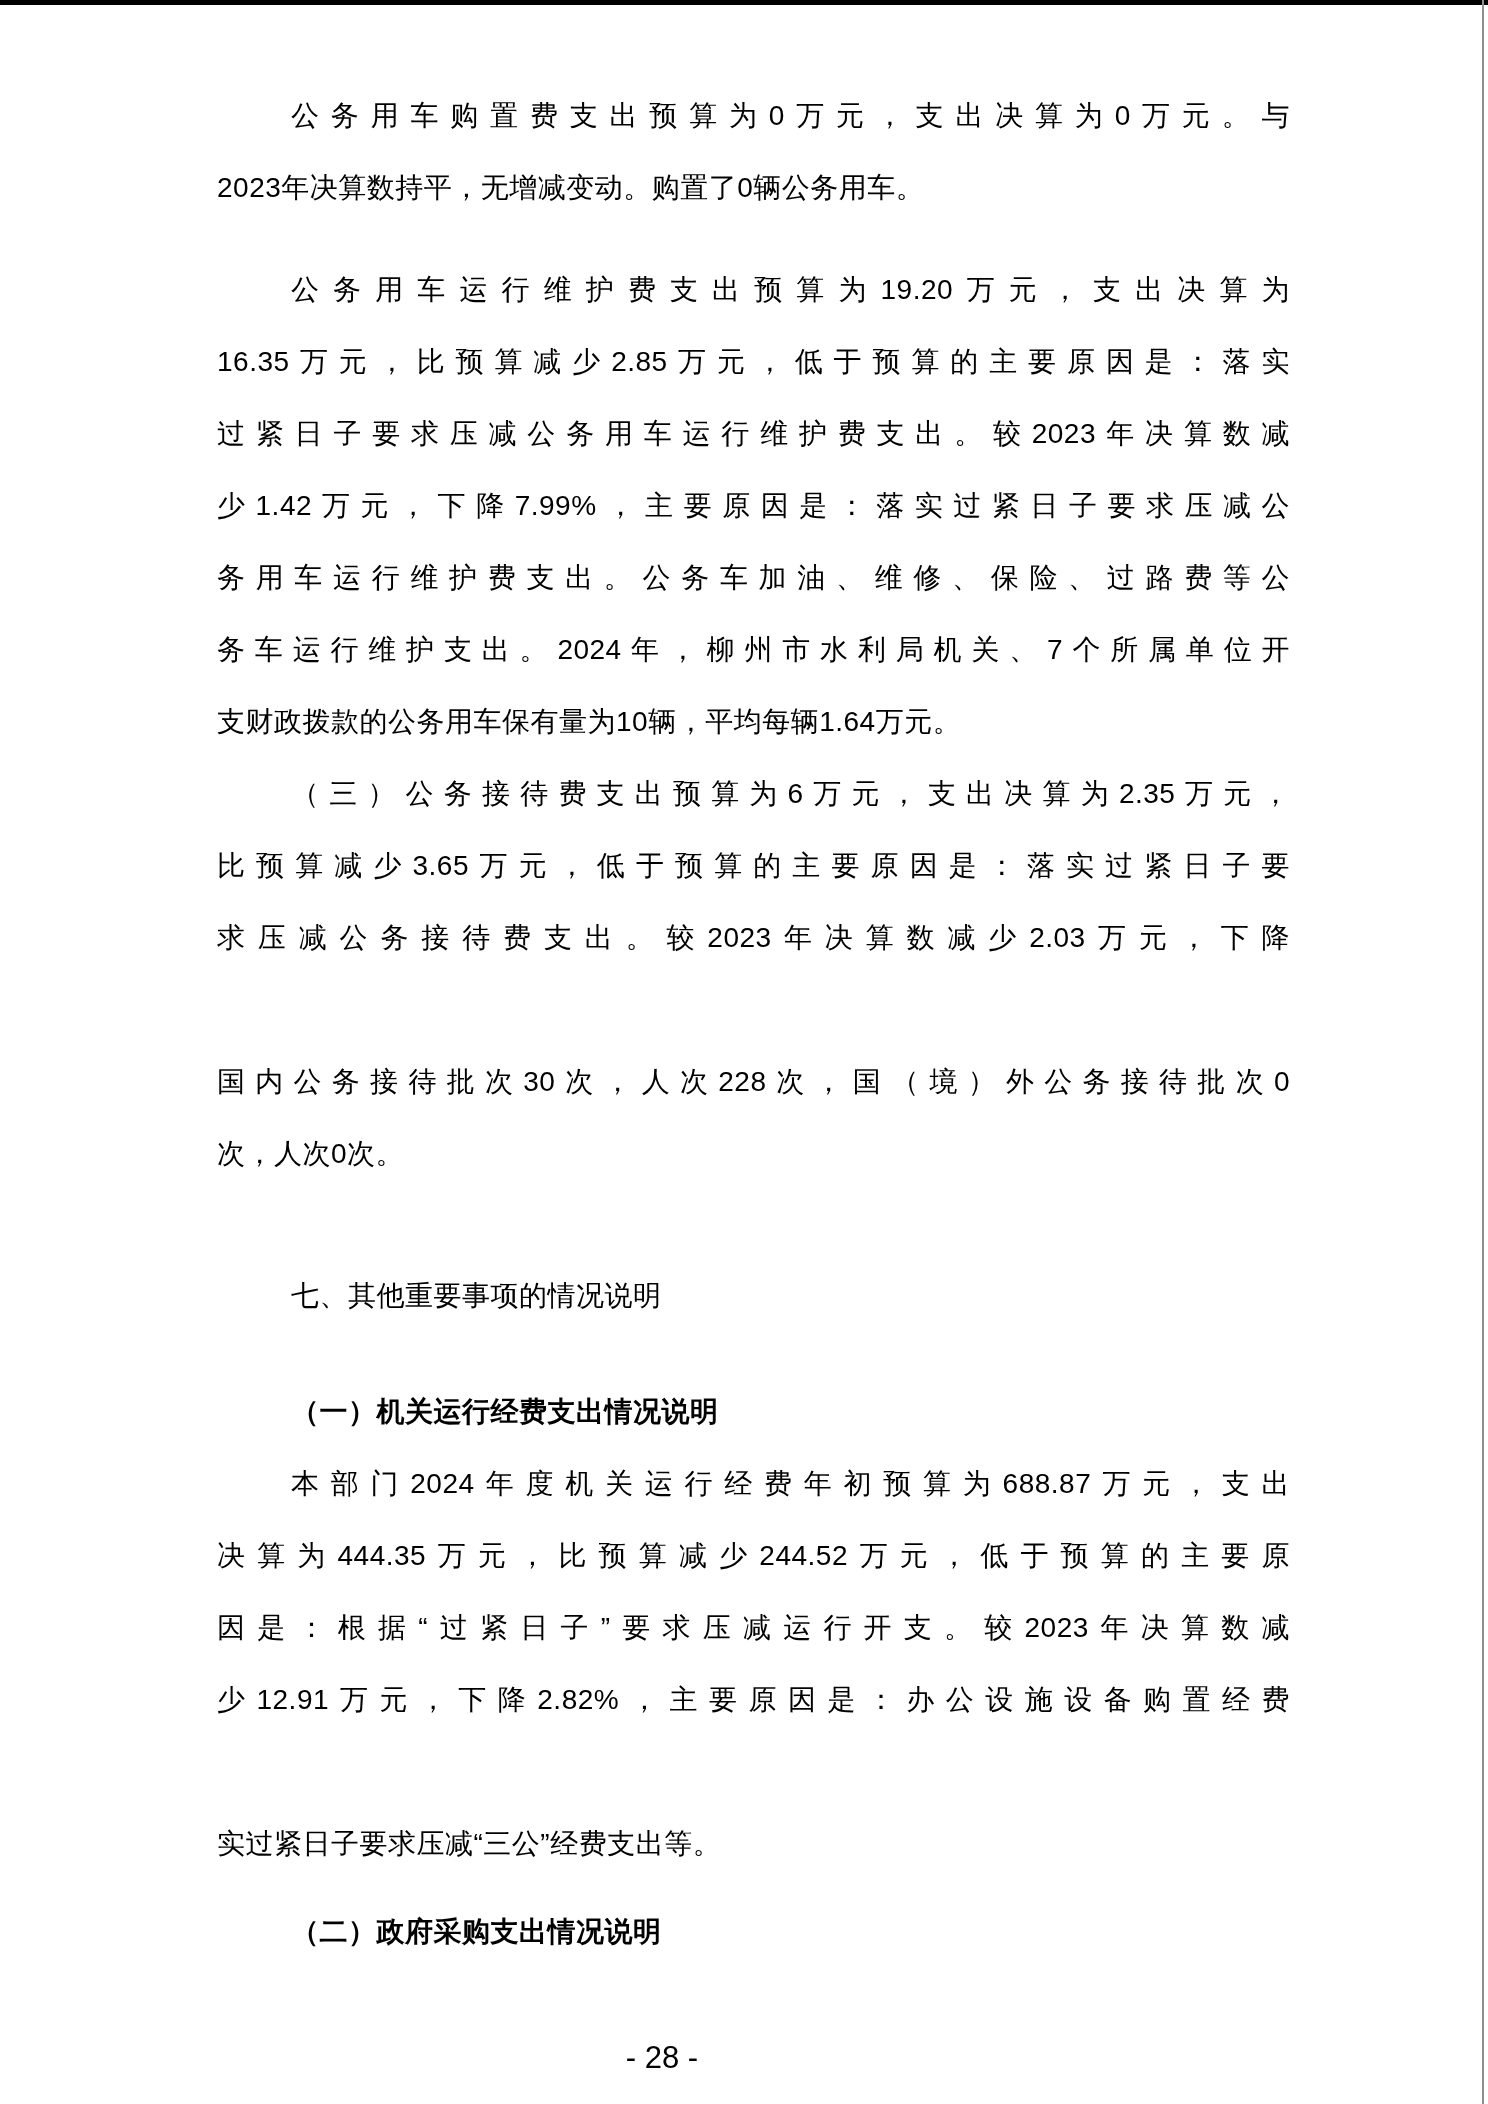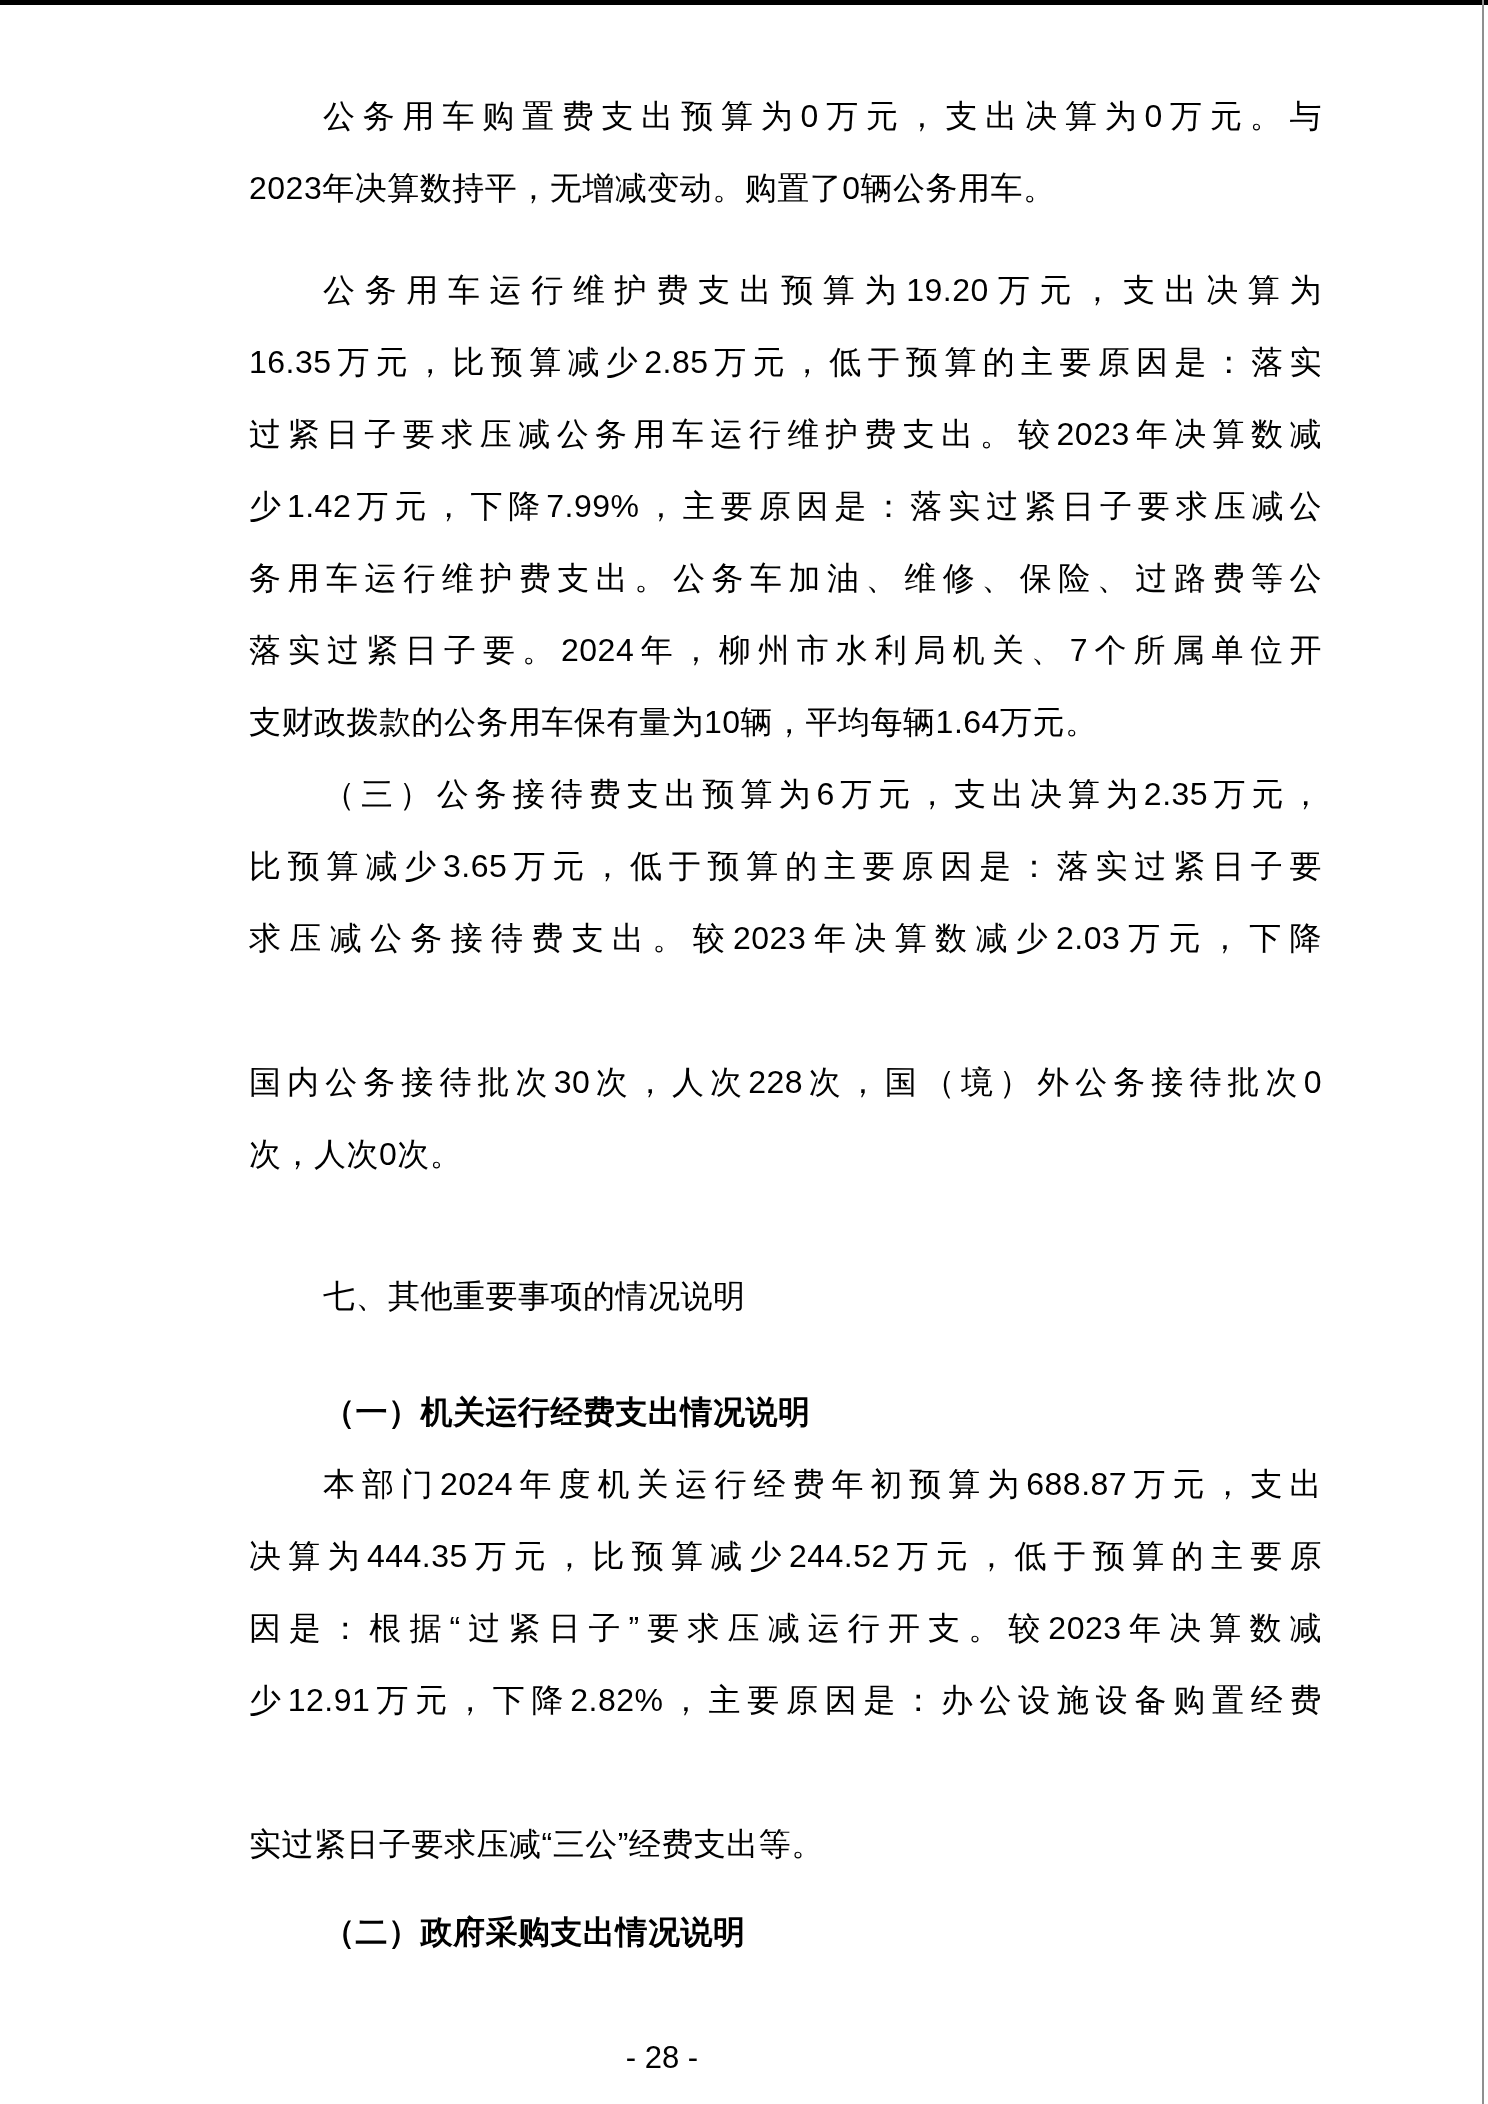--- a/index.html
+++ b/index.html
@@ -22,26 +22,25 @@
   }
   .rightline {
     position: absolute; top: 0; left: 1482px;
     width: 2px; height: 2104px;
     background: #8f8f8f;
   }
   .ln {
     position: absolute;
     left: 217px;
     width: 1073px;
-    font-size: 32px;
+    font-size: 28px;
     line-height: 48px;
     letter-spacing: 0.5px;
     color: #000000;
     text-align: left;
-    margin-left: 32px;
   }
   .indent { text-indent: 74px; }
   .j { text-align: justify; text-align-last: justify; }
   .bold { font-weight: 700; }
   .pagenum {
     position: absolute; top: 2040px; left: 0;
     width: 1324px;
     text-align: center;
     font-size: 31px;
     line-height: 36px;
@@ -56,21 +55,21 @@
   <div class="topbar"></div>
   <div class="rightline"></div>
 
   <div class="ln indent j" style="top:92px">公务用车购置费支出预算为0万元，支出决算为0万元。与</div>
   <div class="ln" style="top:164px">2023年决算数持平，无增减变动。购置了0辆公务用车。</div>
   <div class="ln indent j" style="top:266px">公务用车运行维护费支出预算为19.20万元，支出决算为</div>
   <div class="ln j" style="top:338px">16.35万元，比预算减少2.85万元，低于预算的主要原因是：落实</div>
   <div class="ln j" style="top:410px">过紧日子要求压减公务用车运行维护费支出。较2023年决算数减</div>
   <div class="ln j" style="top:482px">少1.42万元，下降7.99%，主要原因是：落实过紧日子要求压减公</div>
   <div class="ln j" style="top:554px">务用车运行维护费支出。公务车加油、维修、保险、过路费等公</div>
-  <div class="ln j" style="top:626px">落实过紧日子要。2024年，柳州市水利局机关、7个所属单位开</div>
+  <div class="ln j" style="top:626px">务车运行维护支出。2024年，柳州市水利局机关、7个所属单位开</div>
   <div class="ln" style="top:698px">支财政拨款的公务用车保有量为10辆，平均每辆1.64万元。</div>
   <div class="ln indent j" style="top:770px">（三）公务接待费支出预算为6万元，支出决算为2.35万元，</div>
   <div class="ln j" style="top:842px">比预算减少3.65万元，低于预算的主要原因是：落实过紧日子要</div>
   <div class="ln j" style="top:914px">求压减公务接待费支出。较2023年决算数减少2.03万元，下降</div>
   <div class="ln j" style="top:1058px">国内公务接待批次30次，人次228次，国（境）外公务接待批次0</div>
   <div class="ln" style="top:1130px">次，人次0次。</div>
 
   <div class="ln indent" style="top:1272px">七、其他重要事项的情况说明</div>
   <div class="ln indent bold" style="top:1388px">（一）机关运行经费支出情况说明</div>
 

